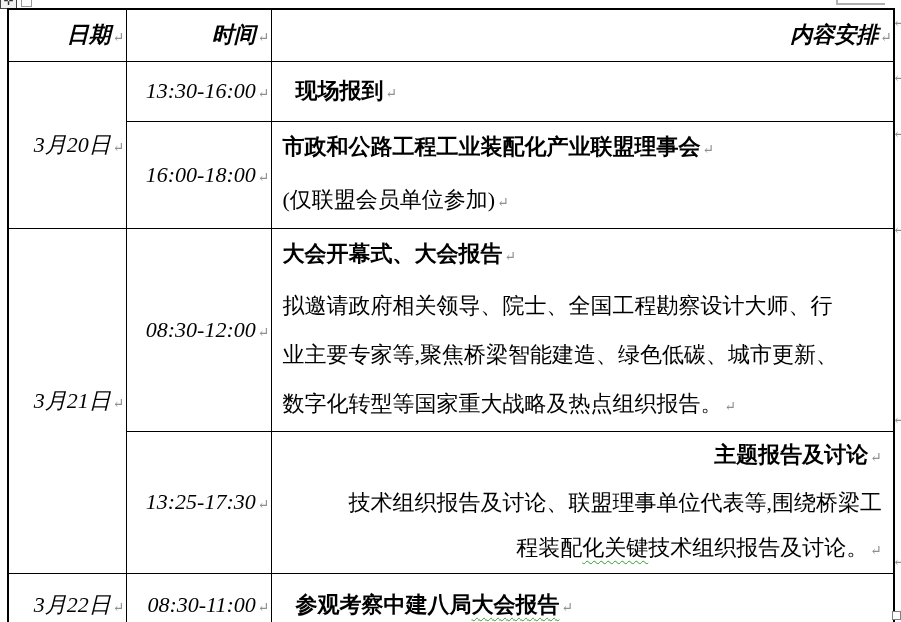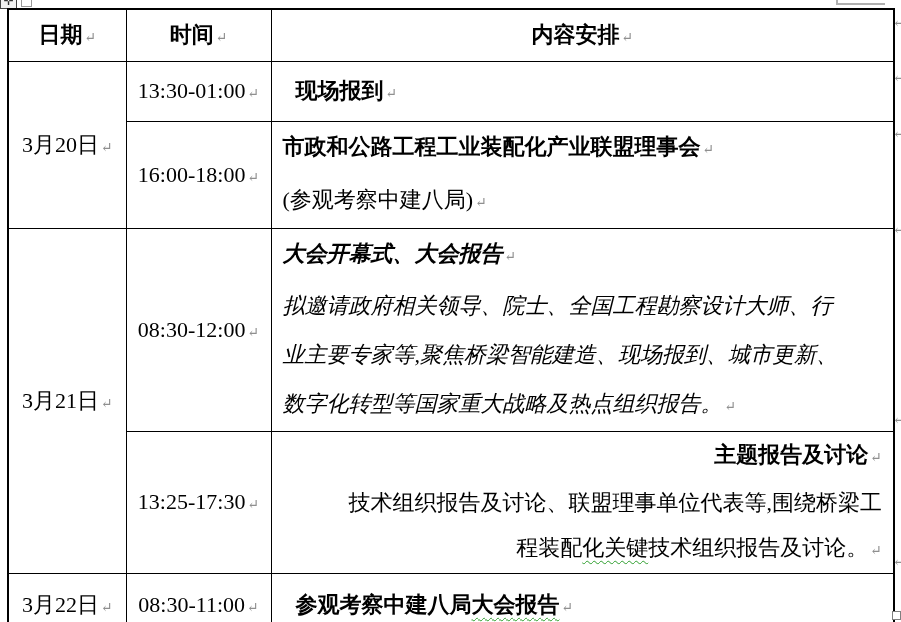--- a/index.html
+++ b/index.html
@@ -18,32 +18,32 @@
   table.schedule td{border:1px solid #000;font-size:22px;overflow:hidden;}
   col.c1{width:118px;} col.c2{width:145px;} col.c3{width:623px;}
 
   tr.h-header{height:52px;}
   tr.h-r2{height:60px;}
   tr.h-r3{height:95px;}
   tr.h-r4{height:195px;}
   tr.h-r5{height:138px;}
   tr.h-r6{height:65px;}
 
-  td.center{text-align:center;vertical-align:middle;}
+  td.center{text-align:right;vertical-align:middle;font-style:italic;}
   td.headcell{font-weight:bold;}
   td.content{vertical-align:middle;padding:0 24px;}
   td.content-top{vertical-align:top;padding:0 11px;}
 
   .line{white-space:nowrap;}
   .bold{font-weight:bold;}
   .lh46 .line{line-height:50px;}
   .lh45 .line{line-height:45px;text-align:right;}
   .lh49 .line{line-height:49px;}
   .pad9{padding-top:9px;}
-  .pad1{padding-top:1px;font-style:italic;}
+  .pad1{padding-top:1px;}
 
   .pilcrow{
     color:#8f8f8f;font-size:14px;font-weight:normal;
     margin-left:2px;vertical-align:baseline;
   }
   .squiggle{
     text-decoration-line:underline;
     text-decoration-style:wavy;
     text-decoration-color:#2e9e2e;
     text-decoration-thickness:1px;
@@ -90,41 +90,41 @@
 
   <tbody>
       <tr class="h-header">
     <td class="center headcell"><span>日期</span><span class="pilcrow">↵</span></td>
     <td class="center headcell"><span>时间</span><span class="pilcrow">↵</span></td>
     <td class="center headcell"><span>内容安排</span><span class="pilcrow">↵</span></td>
   </tr>
 
   <tr class="h-r2">
     <td class="center" rowspan="2"><span>3月20日</span><span class="pilcrow">↵</span></td>
-    <td class="center"><span>13:30-01:00</span><span class="pilcrow">↵</span></td>
+    <td class="center"><span>13:30-16:00</span><span class="pilcrow">↵</span></td>
     <td class="content">
       <div class="line bold"><span>现场报到</span><span class="pilcrow">↵</span></div>
     </td>
   </tr>
 
   <tr class="h-r3">
     <td class="center"><span>16:00-18:00</span><span class="pilcrow">↵</span></td>
     <td class="content-top lh46 pad9">
       <div class="line bold"><span>市政和公路工程工业装配化产业联盟理事会</span><span class="pilcrow">↵</span></div>
-      <div class="line"><span>(参观考察中建八局)</span><span class="pilcrow">↵</span></div>
+      <div class="line"><span>(仅联盟会员单位参加)</span><span class="pilcrow">↵</span></div>
     </td>
   </tr>
 
   <tr class="h-r4">
     <td class="center" rowspan="2"><span>3月21日</span><span class="pilcrow">↵</span></td>
     <td class="center"><span>08:30-12:00</span><span class="pilcrow">↵</span></td>
     <td class="content-top lh49 pad1">
       <div class="line bold"><span>大会开幕式、大会报告</span><span class="pilcrow">↵</span></div>
       <div class="line"><span>拟邀请政府相关领导、院士、全国工程勘察设计大师、行</span></div>
-      <div class="line"><span>业主要专家等,聚焦桥梁智能建造、现场报到、城市更新、</span></div>
+      <div class="line"><span>业主要专家等,聚焦桥梁智能建造、绿色低碳、城市更新、</span></div>
       <div class="line"><span>数字化转型等国家重大战略及热点组织报告。</span><span class="pilcrow">↵</span></div>
     </td>
   </tr>
 
   <tr class="h-r5">
     <td class="center"><span>13:25-17:30</span><span class="pilcrow">↵</span></td>
     <td class="content-top lh45">
       <div class="line bold"><span>主题报告及讨论</span><span class="pilcrow">↵</span></div>
       <div class="line"><span>技术组织报告及讨论、联盟理事单位代表等,围绕桥梁工</span></div>
       <div class="line">

